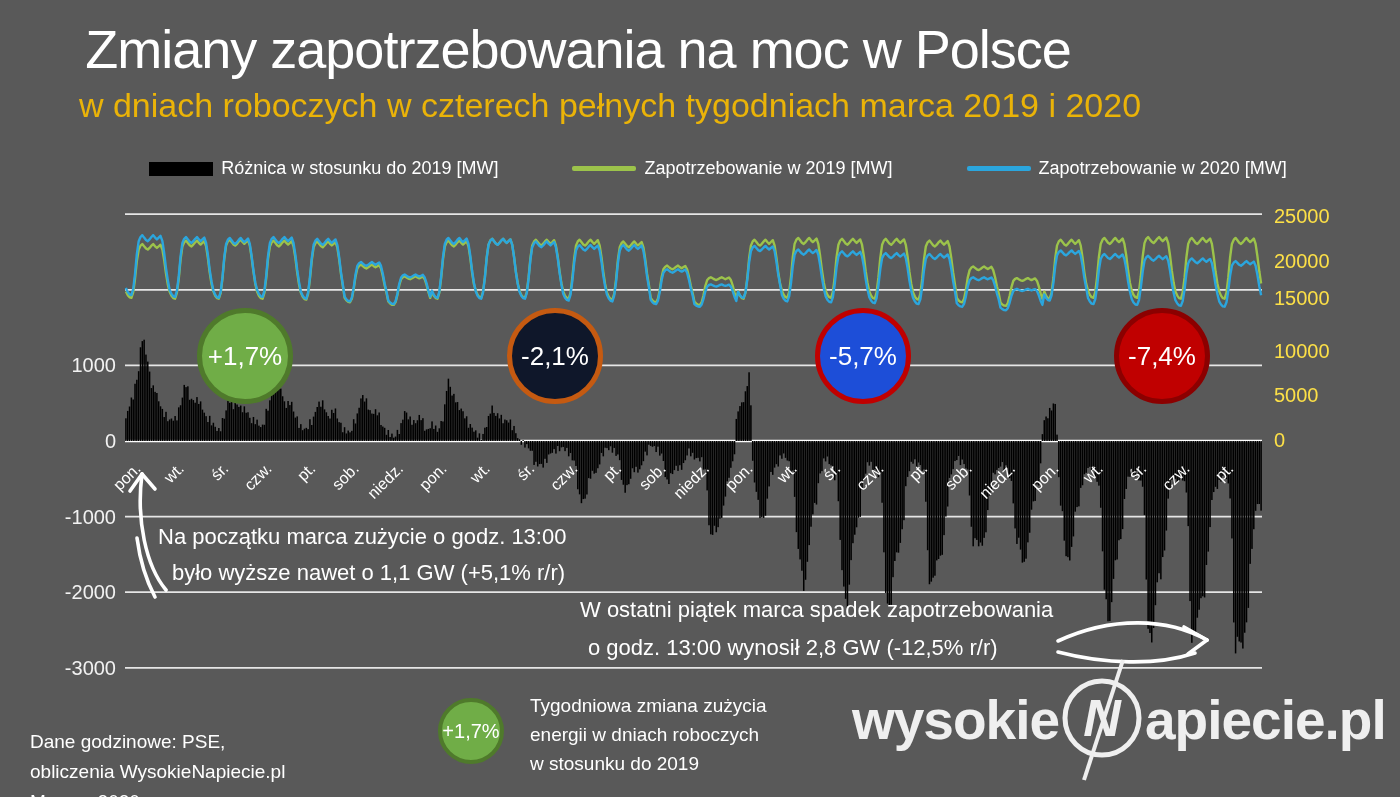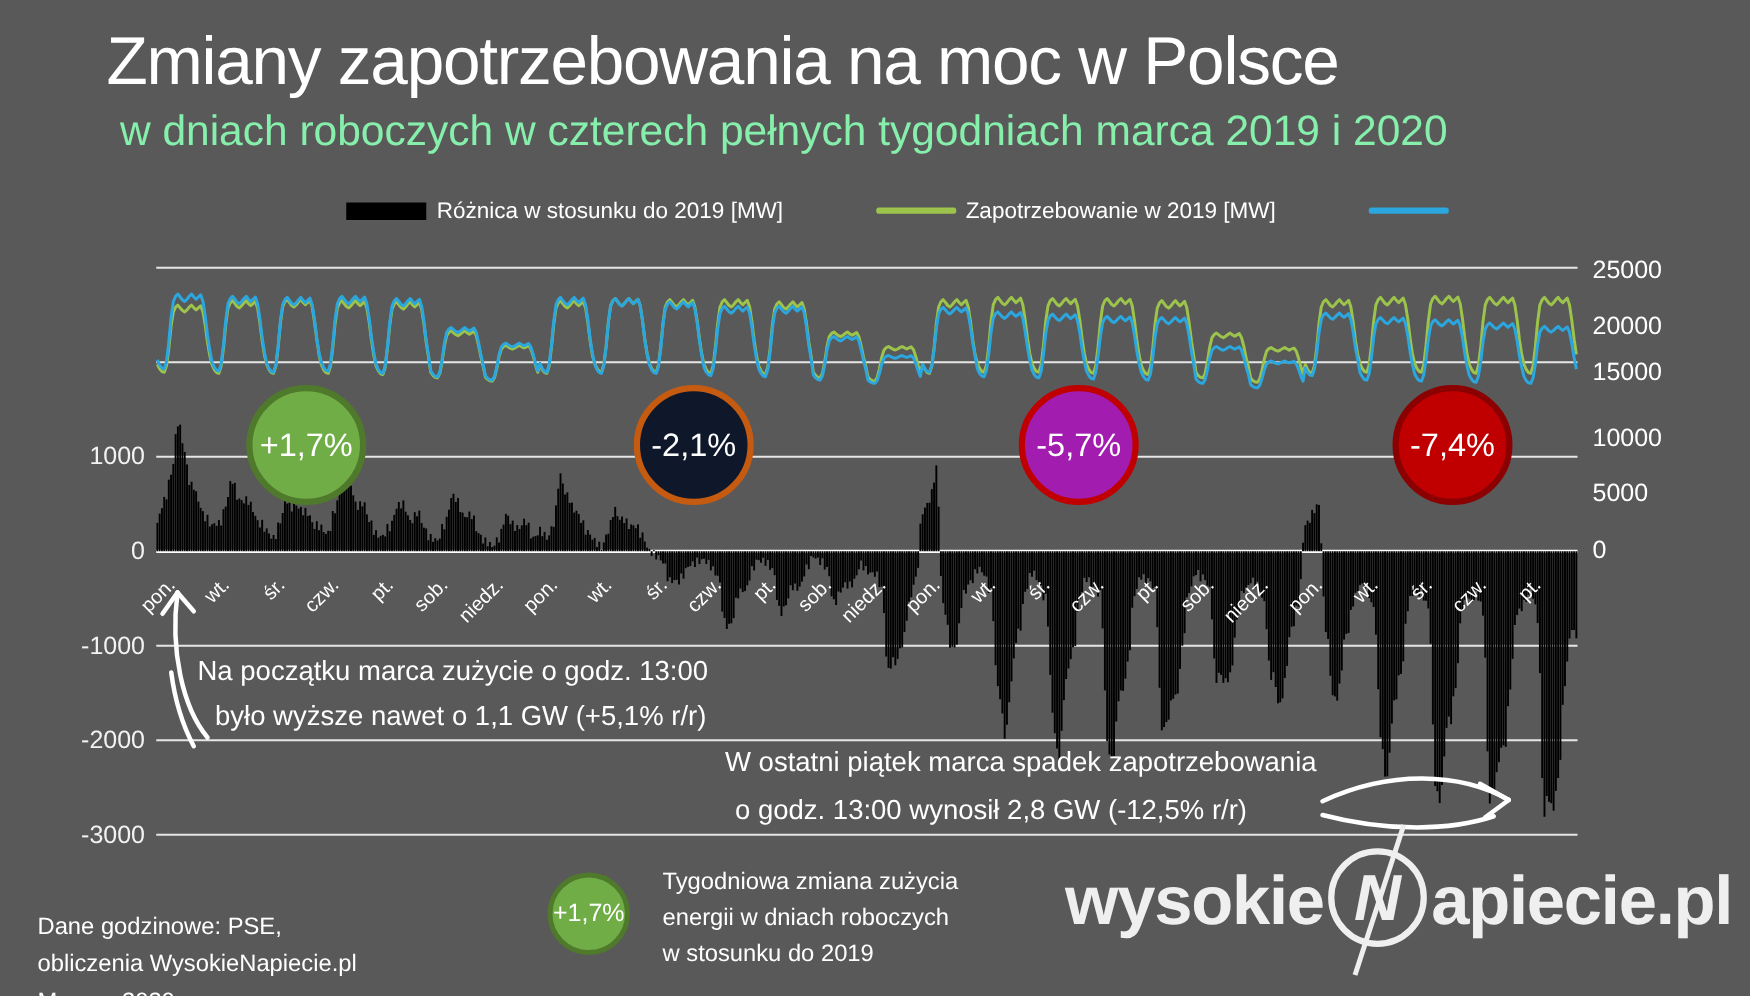--- a/index.html
+++ b/index.html
@@ -1,31 +1,31 @@
 <!DOCTYPE html>
 <html><head>
 <meta charset="utf-8">
 <style>
   html,body{margin:0;padding:0;background:#595959;}
   #stage{position:relative;width:1400px;height:797px;background:#595959;overflow:hidden;
          font-family:"Liberation Sans",sans-serif;color:#fff;}
   #chart-svg{position:absolute;left:0;top:0;z-index:1;}
   .title{position:absolute;top:18px;left:0;width:1156px;text-align:center;
          font-size:54px;letter-spacing:-1px;color:#fff;z-index:2;}
-  .subtitle{position:absolute;top:86px;left:17px;width:1220px;text-align:center;
-         font-size:34px;color:#86efac;z-index:2;}
+  .subtitle{position:absolute;top:86px;left:0;width:1220px;text-align:center;
+         font-size:34px;color:#eab308;z-index:2;}
   #legend{position:absolute;top:158px;left:0;width:1400px;display:flex;
          justify-content:center;align-items:center;gap:38px;z-index:2;}
   .leg-item{display:flex;align-items:center;gap:8px;font-size:18px;color:#fff;margin-left:36px;}
   .sw-bar{width:64px;height:14px;}
   .sw-line{width:64px;height:5px;border-radius:2px;}
   .tickL{position:absolute;left:36px;width:80px;text-align:right;font-size:20px;
          color:#F2F2F2;line-height:26px;z-index:2;}
   .tickR{position:absolute;left:1274px;width:90px;text-align:left;font-size:20px;
-         color:#ffffff;line-height:26px;z-index:2;}
+         color:#fde047;line-height:26px;z-index:2;}
   .day{position:absolute;font-size:16px;color:#fff;white-space:nowrap;
        transform:rotate(-45deg);transform-origin:100% 50%;z-index:2;}
   .wk{position:absolute;width:96px;height:96px;border-radius:50%;border:5px solid;
       box-sizing:border-box;display:flex;align-items:center;justify-content:center;
       font-size:26px;color:#fff;z-index:3;}
   .ann{position:absolute;font-size:22px;color:#fff;z-index:3;}
   #ann1{left:158px;top:519px;line-height:36px;}
   #ann1 .l2{padding-left:14px;}
   #ann2{left:580px;top:591px;line-height:38px;}
   #ann2 .l2{padding-left:8px;}
@@ -697,20 +697,21 @@
       <div class="leg-item">
         <span class="sw-bar" style="background: rgb(0, 0, 0);"></span>
         <span>Różnica w stosunku do 2019 [MW]</span>
       </div>
       <div class="leg-item">
         <span class="sw-line" style="background: rgb(156, 195, 75);"></span>
         <span>Zapotrzebowanie w 2019 [MW]</span>
       </div>
       <div class="leg-item">
         <span class="sw-line" style="background: rgb(43, 166, 222);"></span>
+        <span>Zapotrzebowanie w 2020 [MW]</span>
       </div>
     </div>
 
   <div id="ann1" class="ann">
     <div class="l1">Na początku marca zużycie o godz. 13:00</div>
     <div class="l2">było wyższe nawet o 1,1 GW (+5,1% r/r)</div>
   </div>
   <div id="ann2" class="ann">
     <div class="l1">W ostatni piątek marca spadek zapotrzebowania</div>
     <div class="l2">o godz. 13:00 wynosił 2,8 GW (-12,5% r/r)</div>
@@ -771,15 +772,15 @@
     <div class="day" style="right: 474.846px; top: 457px;">pt.</div>
     <div class="day" style="right: 431.115px; top: 457px;">sob.</div>
     <div class="day" style="right: 387.385px; top: 457px;">niedz.</div>
     <div class="day" style="right: 343.654px; top: 457px;">pon.</div>
     <div class="day" style="right: 299.923px; top: 457px;">wt.</div>
     <div class="day" style="right: 256.192px; top: 457px;">śr.</div>
     <div class="day" style="right: 212.462px; top: 457px;">czw.</div>
     <div class="day" style="right: 168.731px; top: 457px;">pt.</div>
     <div class="wk" style="left: 197px; top: 308px; background: rgb(112, 173, 71); border-color: rgb(79, 122, 43);">+1,7%</div>
     <div class="wk" style="left: 507px; top: 308px; background: #0f172a; border-color: rgb(197, 90, 17);">-2,1%</div>
-    <div class="wk" style="left: 815px; top: 308px; background: #a21caf; border-color: rgb(192, 0, 0);">-5,7%</div>
+    <div class="wk" style="left: 815px; top: 308px; background: #1d4ed8; border-color: rgb(192, 0, 0);">-5,7%</div>
     <div class="wk" style="left: 1114px; top: 308px; background: rgb(192, 0, 0); border-color: rgb(139, 0, 0);">-7,4%</div>
   </div>
 
 </body></html>

